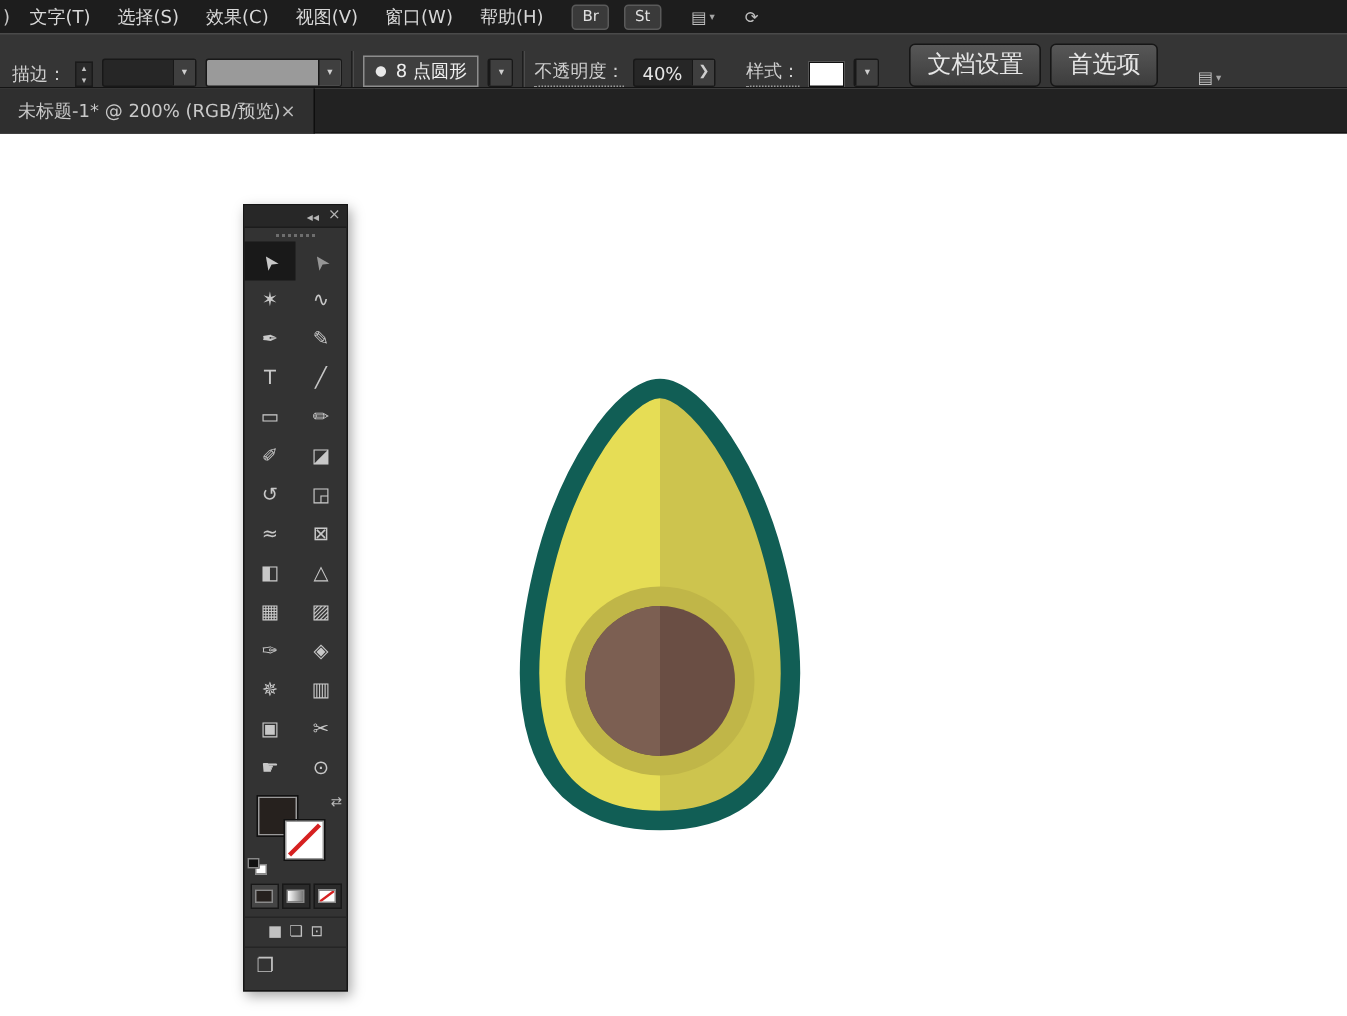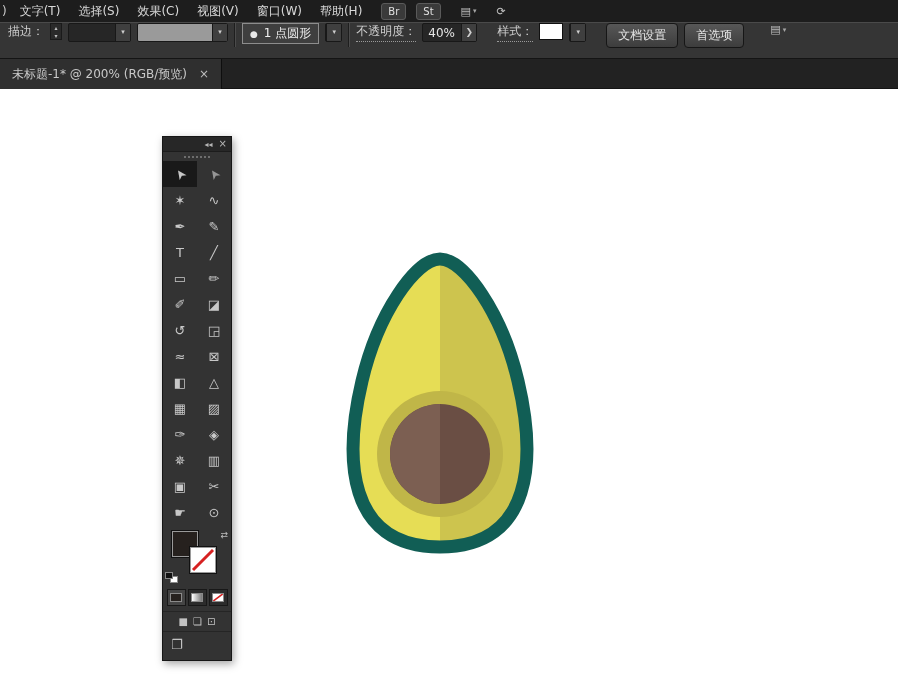--- a/index.html
+++ b/index.html
@@ -8,43 +8,43 @@
 
   
   .menubar{position:absolute;top:0;left:0;right:0;height:22px;background:#1d1d1d;display:flex;align-items:center;color:#d8d8d8;font-size:12px;z-index:5}
   .mitem{padding:0 9px;height:22px;line-height:22px;white-space:nowrap;cursor:default}
   .mitem.partial{padding:0 4px 0 2px;color:#c9c9c9}
   .chipbtn{margin-left:10px;padding:1px 6px;background:#3a3a3a;border:1px solid #5a5a5a;border-radius:3px;font-size:10px;color:#e0e0e0;line-height:13px}
   .micon{margin-left:20px;color:#bdbdbd;font-size:11px;display:flex;align-items:center;gap:2px}
   .caret{font-size:7px;color:#a5a5a5}
 
   
-  .optbar{position:absolute;top:22px;left:0;right:0;height:37px;background:#353535;border-top:1px solid #4a4a4a;border-bottom:1px solid #141414;display:flex;align-items:flex-start;gap:6px;padding:0 8px;color:#cfcfcf;font-size:12px;z-index:5}
+  .optbar{position:absolute;top:22px;left:0;right:0;height:37px;background:#353535;border-top:1px solid #4a4a4a;border-bottom:1px solid #141414;display:flex;align-items:flex-end;gap:6px;padding:0 8px;color:#cfcfcf;font-size:12px;z-index:5}
   .olabel{white-space:nowrap}
   .ulabel{border-bottom:1px dotted #9a9a9a;padding-bottom:1px;cursor:pointer}
   .stepper{width:12px;height:17px;display:flex;flex-direction:column;background:#2a2a2a;border:1px solid #1a1a1a}
   .stepper span{flex:1;font-size:6px;line-height:7px;text-align:center;color:#c0c0c0}
   .combo{height:19px;background:#262626;border:1px solid #181818;border-radius:2px;display:flex;align-items:center}
   .combo .val{padding:0 5px;color:#e6e6e6;font-size:12px}
   .combo.weight .val{min-width:46px}
   .combo.profile{background:#9a9a9a}
   .combo.profile .val{min-width:74px}
   .combo.opacity .val{min-width:38px}
   .caretbtn{width:15px;height:17px;background:#3f3f3f;border-left:1px solid #181818;text-align:center;font-size:7px;line-height:17px;color:#cfcfcf}
   .arrowbtn{width:15px;height:17px;background:#3f3f3f;border-left:1px solid #181818;text-align:center;font-size:9px;line-height:17px;color:#cfcfcf}
   .brushbox{height:21px;border:1px solid #8d8d8d;background:#3f3f3f;display:flex;align-items:center;padding:0 7px;gap:6px;color:#f0f0f0}
   .brushbox .bullet{font-size:9px;color:#e8e8e8}
   .sep{width:0;height:24px;border-left:1px solid #1e1e1e;border-right:1px solid #4b4b4b}
   .stylebox{width:24px;height:17px;background:#fff;border:1px solid #101010}
-  .pbtn{padding:3px 11px;background:linear-gradient(#575757,#3d3d3d);border:1px solid #161616;border-radius:4px;color:#e6e6e6;font-size:12px;white-space:nowrap}
+  .pbtn{padding:3px 11px;background:linear-gradient(#575757,#3d3d3d);border:1px solid #161616;border-radius:4px;color:#e6e6e6;font-size:16px;white-space:nowrap}
   .spacer{flex:0 0 8px}
 
   
   .tabbar{position:absolute;top:59px;left:0;right:0;height:30px;background:#222;border-bottom:1px solid #151515;display:flex;z-index:5}
-  .tab{height:30px;display:flex;align-items:center;gap:12px;background:#2f2f2f;border-right:1px solid #0e0e0e;padding:0 12px;color:#c9c9c9;font-size:12px}
+  .tab{height:30px;display:flex;align-items:center;gap:0;background:#2f2f2f;border-right:1px solid #0e0e0e;padding:0 12px;color:#c9c9c9;font-size:12px}
   .tab .close{color:#bdbdbd;font-size:12px}
 
   
   .canvas{position:absolute;top:89px;left:0;right:0;bottom:0;background:#fff}
   .avocado{position:absolute;left:330px;top:249px;width:220px;height:310px}
 
   
   .panel{position:absolute;left:162px;top:136px;width:70px;background:#333;border:1px solid #161616;box-shadow:2px 3px 8px rgba(0,0,0,.35);z-index:6}
   .phead{height:15px;background:#272727;border-bottom:1px solid #1c1c1c;display:flex;justify-content:flex-end;align-items:center;gap:6px;padding:0 4px;color:#b5b5b5;font-size:8px}
   .phead .px{font-size:10px;line-height:10px}
@@ -103,21 +103,21 @@
     <span class="val"></span>
     <span class="caretbtn">▾</span>
   </span>
   <span class="combo profile">
     <span class="val"></span>
     <span class="caretbtn">▾</span>
   </span>
   <span class="sep"></span>
   <span class="brushbox">
     <span class="bullet">●</span>
-    <span>1 点圆形</span>
+    <span>8 点圆形</span>
   </span>
   <span class="combo">
     <span class="caretbtn">▾</span>
   </span>
   <span class="sep"></span>
   <span class="olabel ulabel">不透明度：</span>
   <span class="combo opacity">
     <span class="val">40%</span>
     <span class="arrowbtn">❯</span>
   </span>

